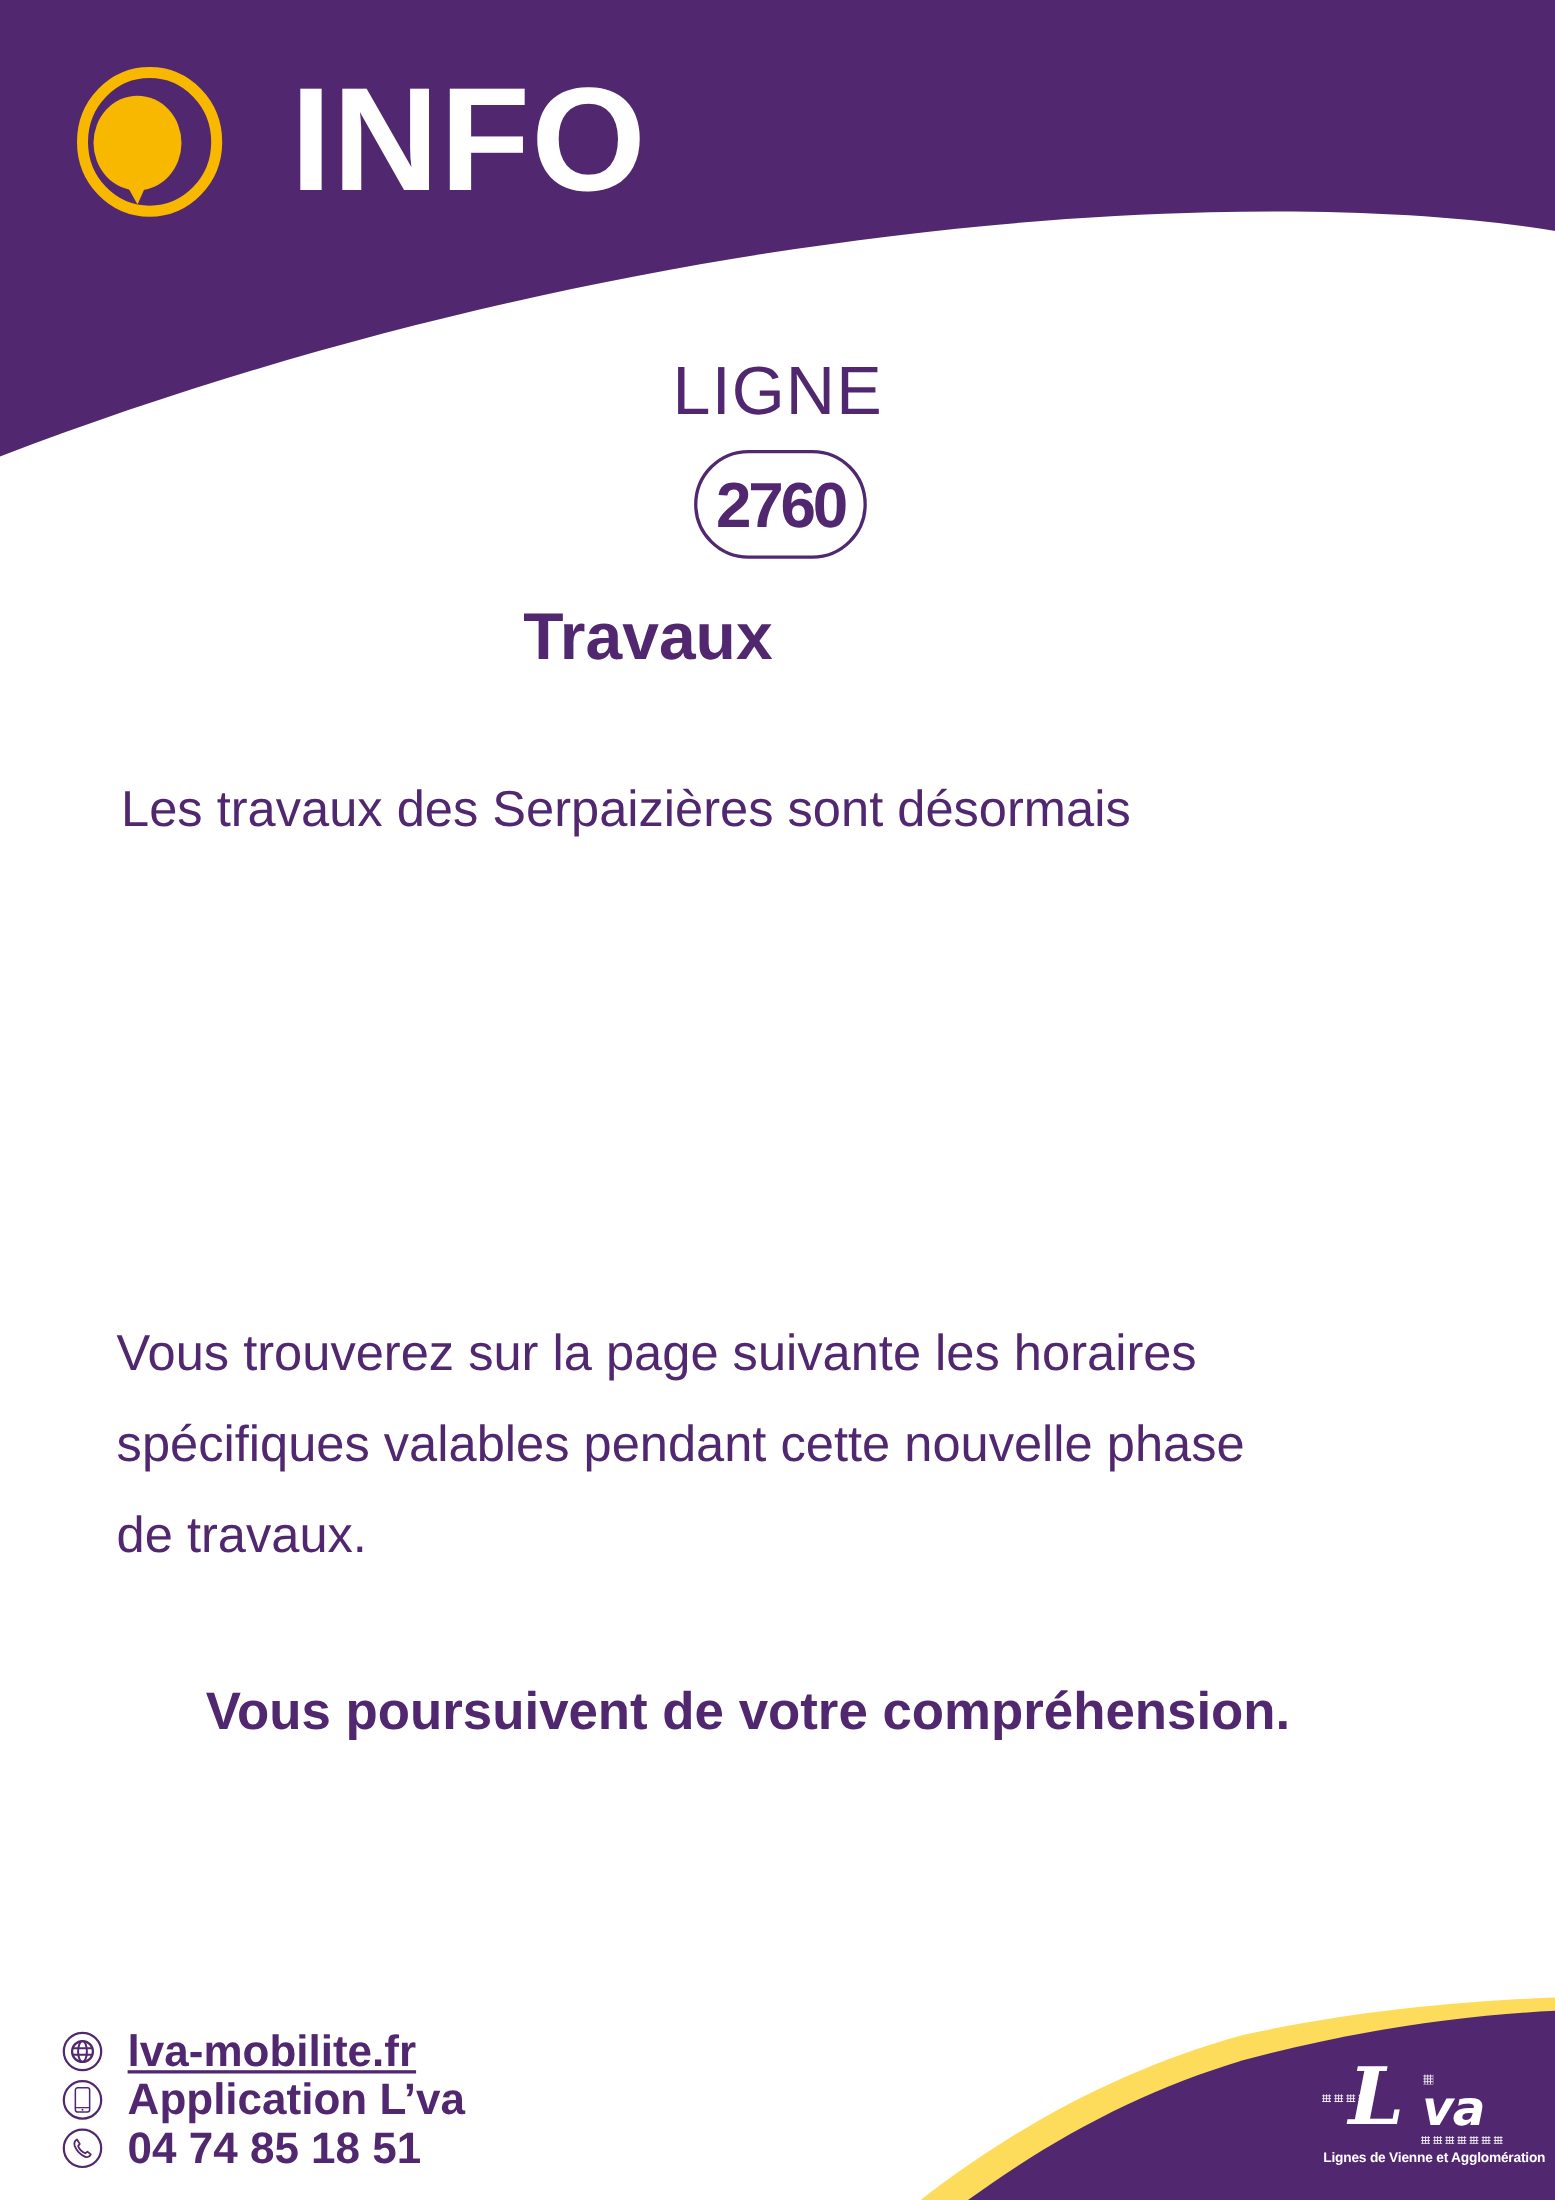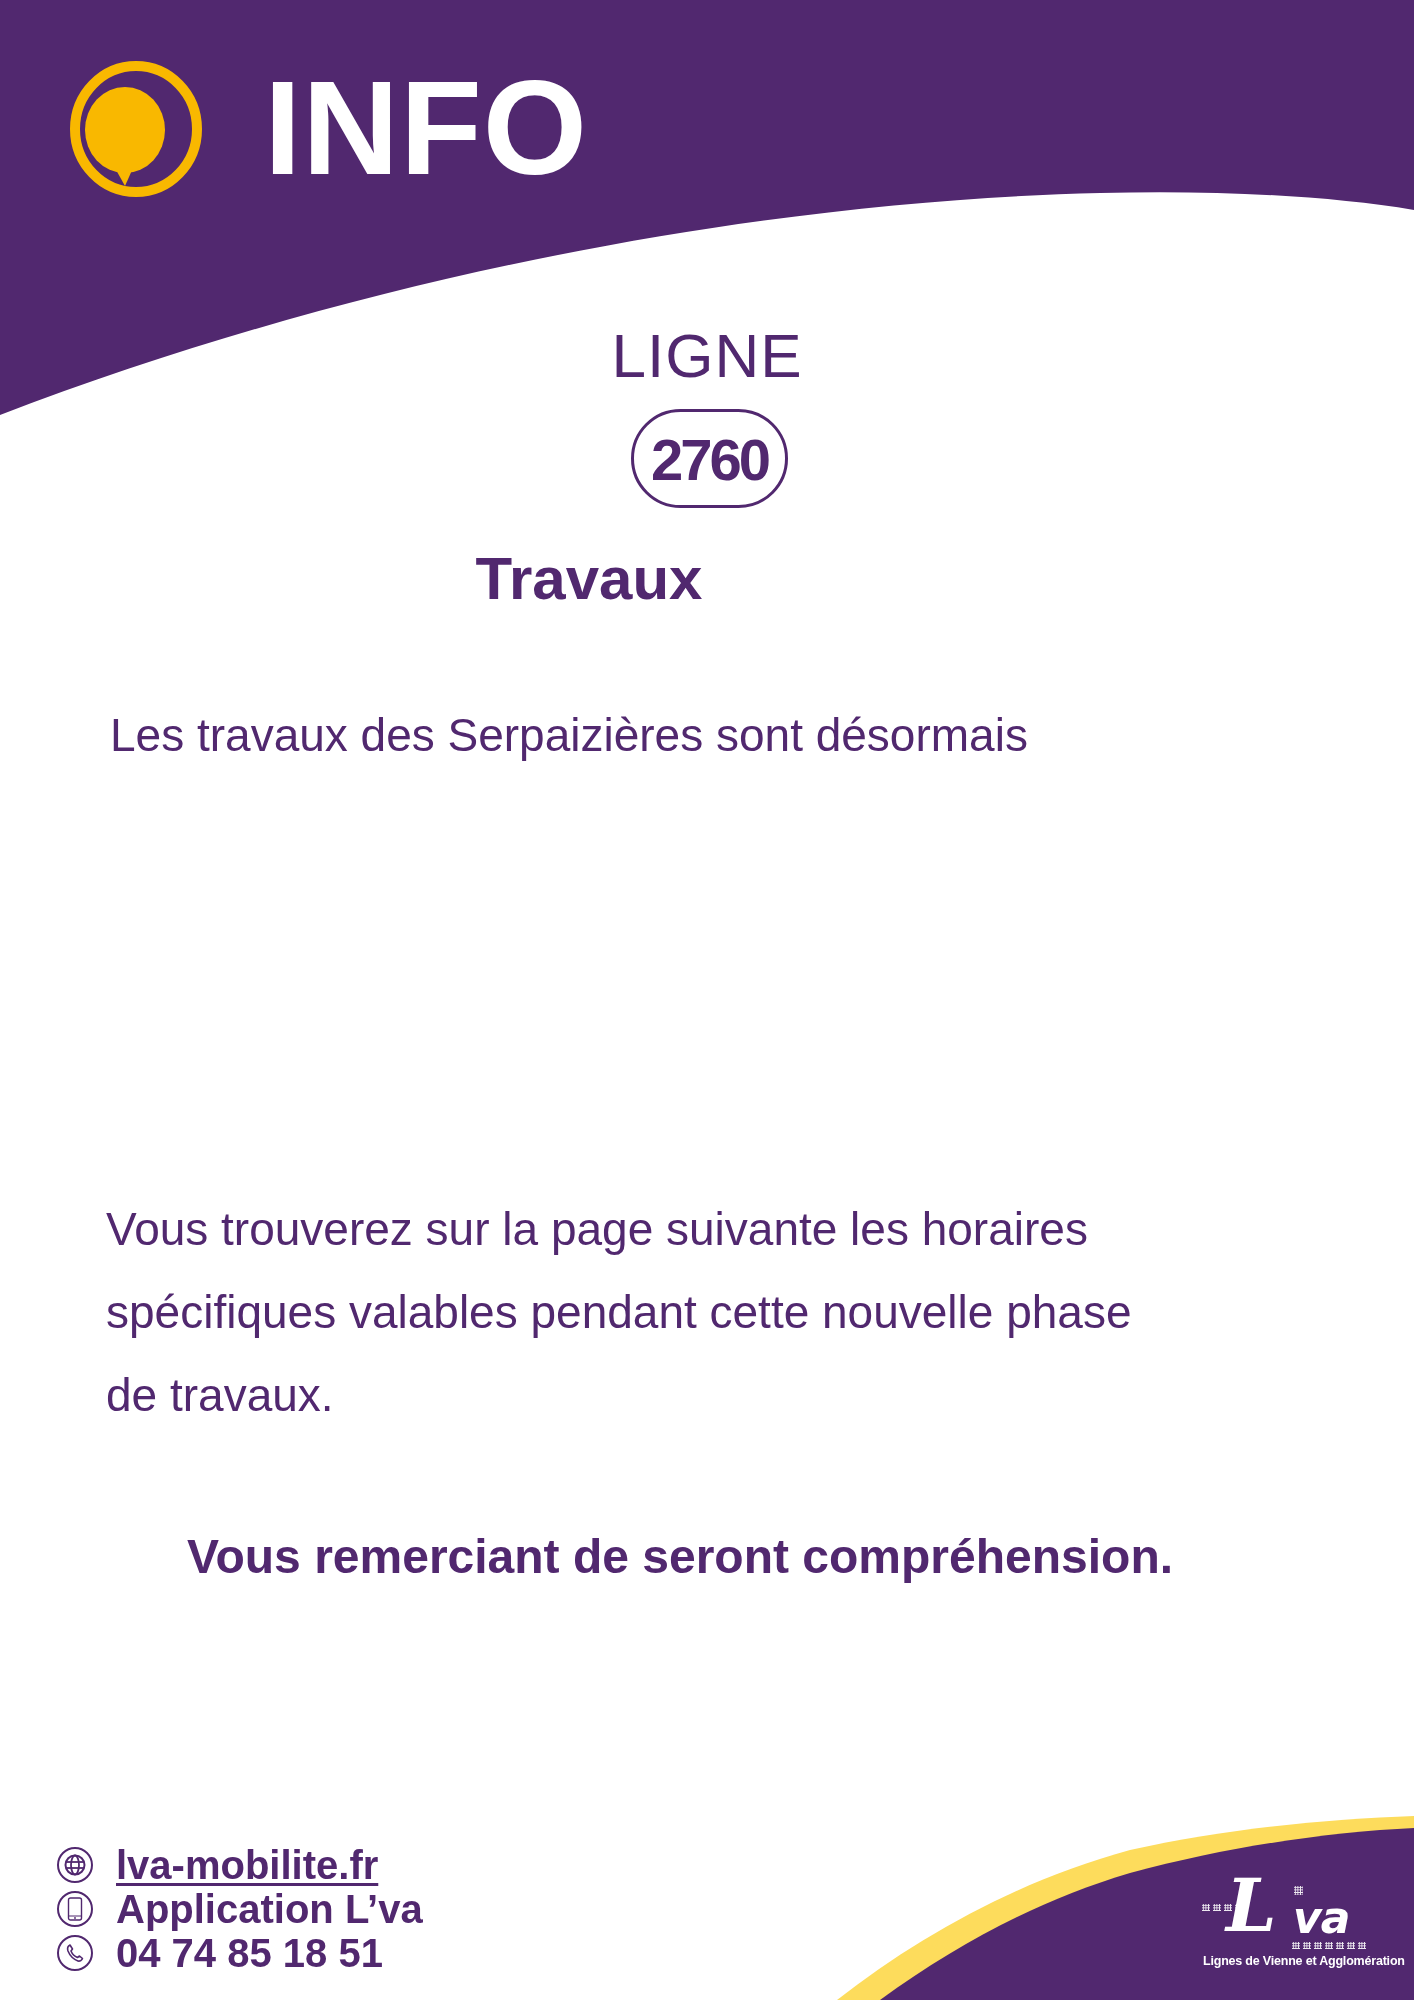--- a/index.html
+++ b/index.html
@@ -121,21 +121,21 @@
 
 <div class="abs para p2">
 </div>
 
 <div class="abs para p3">
   <div>Vous trouverez sur la page suivante les horaires</div>
   <div>spécifiques valables pendant cette nouvelle phase</div>
   <div>de travaux.</div>
 </div>
 
-<div class="abs closing">Vous remerciant de seront compréhension.</div>
+<div class="abs closing">Vous poursuivent de votre compréhension.</div>
 
 <div class="abs contact-row row1">
   <span class="contact-icon">
     <svg width="22" height="22" viewBox="0 0 22 22" xmlns="http://www.w3.org/2000/svg">
       <circle cx="11" cy="11" r="9.5" fill="none" stroke="#51286f" stroke-width="2"></circle>
       <ellipse cx="11" cy="11" rx="4" ry="9.5" fill="none" stroke="#51286f" stroke-width="1.8"></ellipse>
       <line x1="2" y1="8" x2="20" y2="8" stroke="#51286f" stroke-width="1.8"></line>
       <line x1="2" y1="14" x2="20" y2="14" stroke="#51286f" stroke-width="1.8"></line>
     </svg>
   </span>

